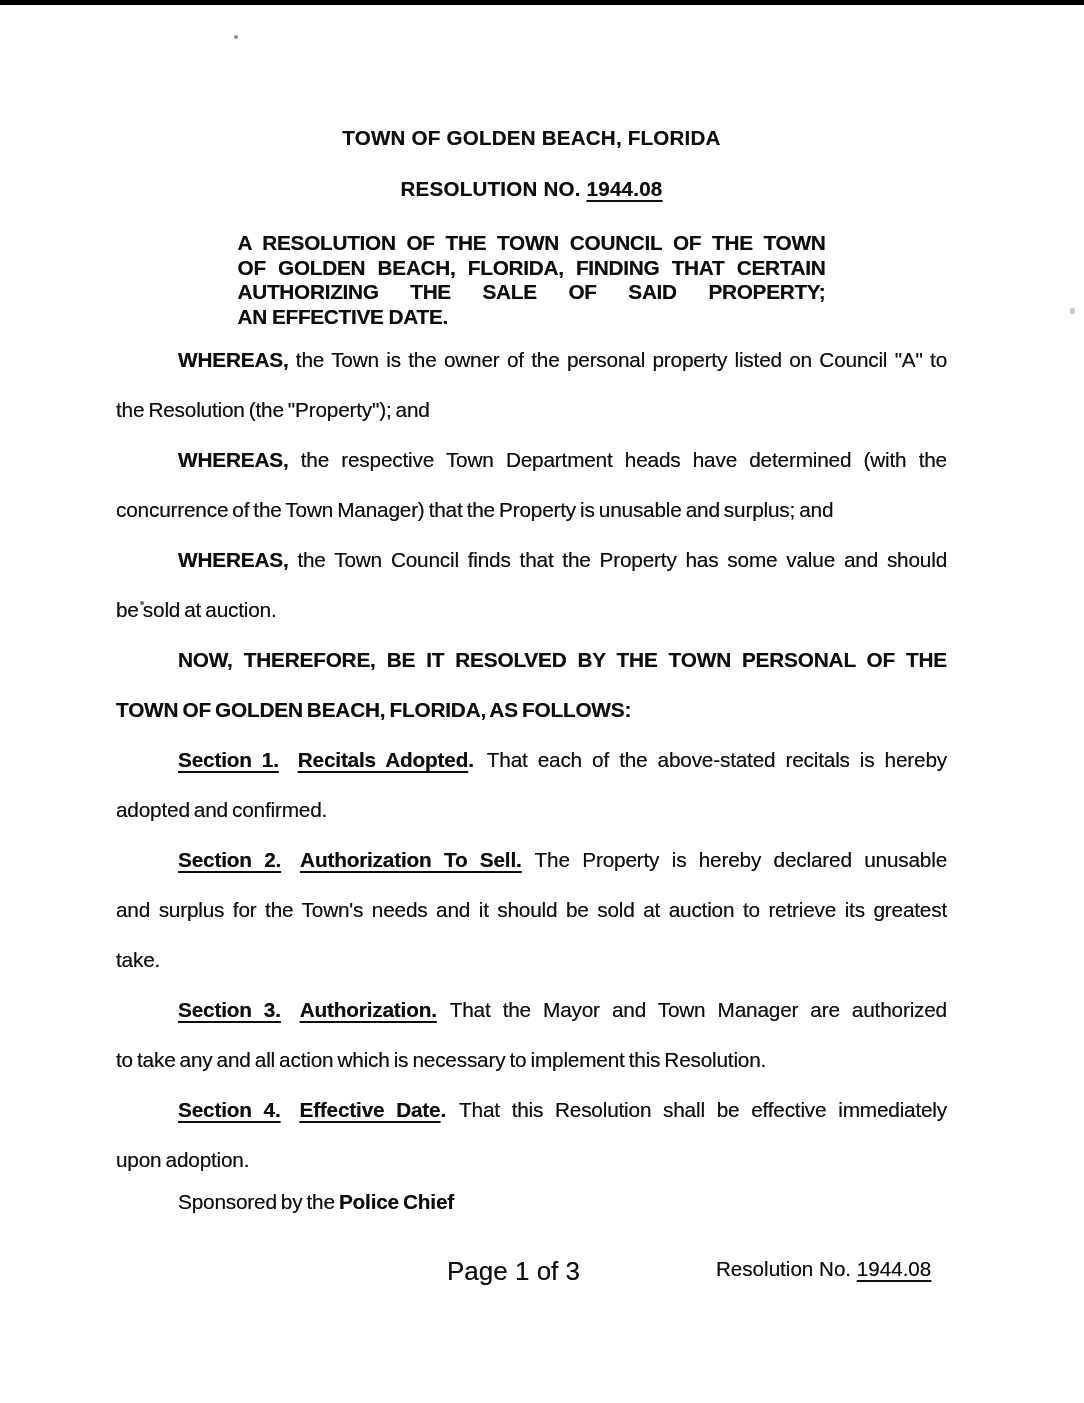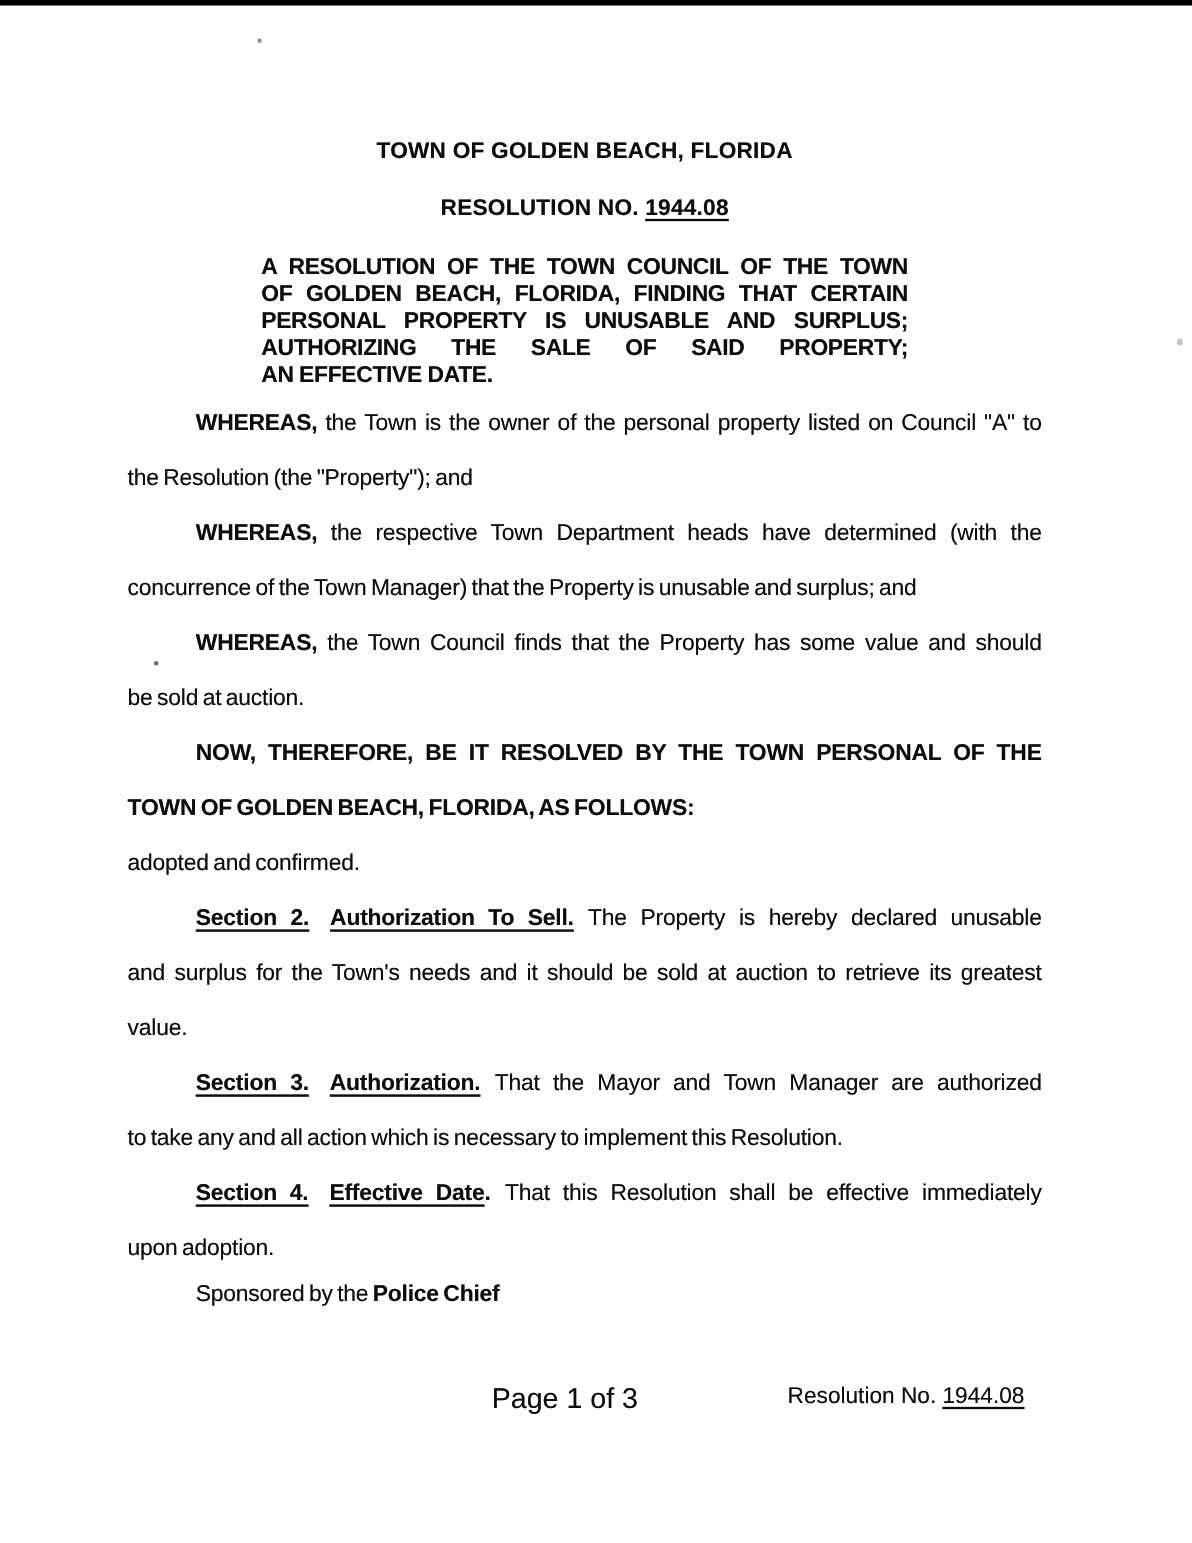--- a/index.html
+++ b/index.html
@@ -99,44 +99,44 @@
 
 <div class="sheet scan-text">
 
   <div class="doc-title">TOWN OF GOLDEN BEACH, FLORIDA</div>
 
   <div class="res-line"><span>RESOLUTION NO. </span><span class="u-num">1944.08</span></div>
 
   <div class="title-block">
     <div class="jl">A RESOLUTION OF THE TOWN COUNCIL OF THE TOWN</div>
     <div class="jl">OF GOLDEN BEACH, FLORIDA, FINDING THAT CERTAIN</div>
-    <div class="jl">PERSONAL PROPERTY IS UNUSABLE AND SURPLUS;</div>
     <div class="jl">AUTHORIZING THE SALE OF SAID PROPERTY;</div>
     <div class="ll">AN EFFECTIVE DATE.</div>
   </div>
 
   <div class="bt">
 
     <div class="ln jl in"><span class="b">WHEREAS,</span><span> the Town is the owner of the personal property listed on Council "A" to</span></div>
     <div class="ln ll">the Resolution (the "Property"); and</div>
 
     <div class="ln jl in"><span class="b">WHEREAS,</span><span> the respective Town Department heads have determined (with the</span></div>
     <div class="ln ll">concurrence of the Town Manager) that the Property is unusable and surplus; and</div>
 
     <div class="ln jl in"><span class="b">WHEREAS,</span><span> the Town Council finds that the Property has some value and should</span></div>
     <div class="ln ll">be sold at auction.</div>
 
     <div class="ln jl in b">NOW, THEREFORE, BE IT RESOLVED BY THE TOWN PERSONAL OF THE</div>
     <div class="ln ll b">TOWN OF GOLDEN BEACH, FLORIDA, AS FOLLOWS:</div>
 
+    <div class="ln jl in"><span class="sec">Section 1.</span><span class="tab"></span><span class="sec">Recitals Adopted</span><span class="b">.</span><span class="g"></span><span>That each of the above-stated recitals is hereby</span></div>
     <div class="ln ll">adopted and confirmed.</div>
 
     <div class="ln jl in"><span class="sec">Section 2.</span><span class="tab"></span><span class="sec">Authorization To Sell.</span><span class="b"></span><span class="g"></span><span>The Property is hereby declared unusable</span></div>
     <div class="ln jl">and surplus for the Town's needs and it should be sold at auction to retrieve its greatest</div>
-    <div class="ln ll">value.</div>
+    <div class="ln ll">take.</div>
 
     <div class="ln jl in"><span class="sec">Section 3.</span><span class="tab"></span><span class="sec">Authorization.</span><span class="b"></span><span class="g"></span><span>That the Mayor and Town Manager are authorized</span></div>
     <div class="ln ll">to take any and all action which is necessary to implement this Resolution.</div>
 
     <div class="ln jl in"><span class="sec">Section 4.</span><span class="tab"></span><span class="sec">Effective Date</span><span class="b">.</span><span class="g"></span><span>That this Resolution shall be effective immediately</span></div>
     <div class="ln ll">upon adoption.</div>
 
     <div class="ln ll in sponsored"><span>Sponsored by the </span><span class="b">Police Chief</span></div>
 
   </div>

